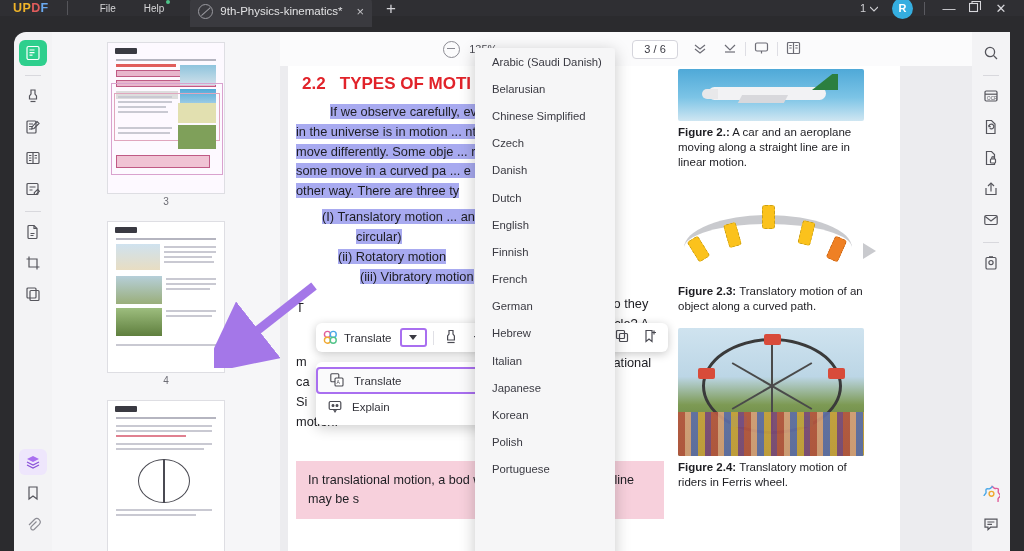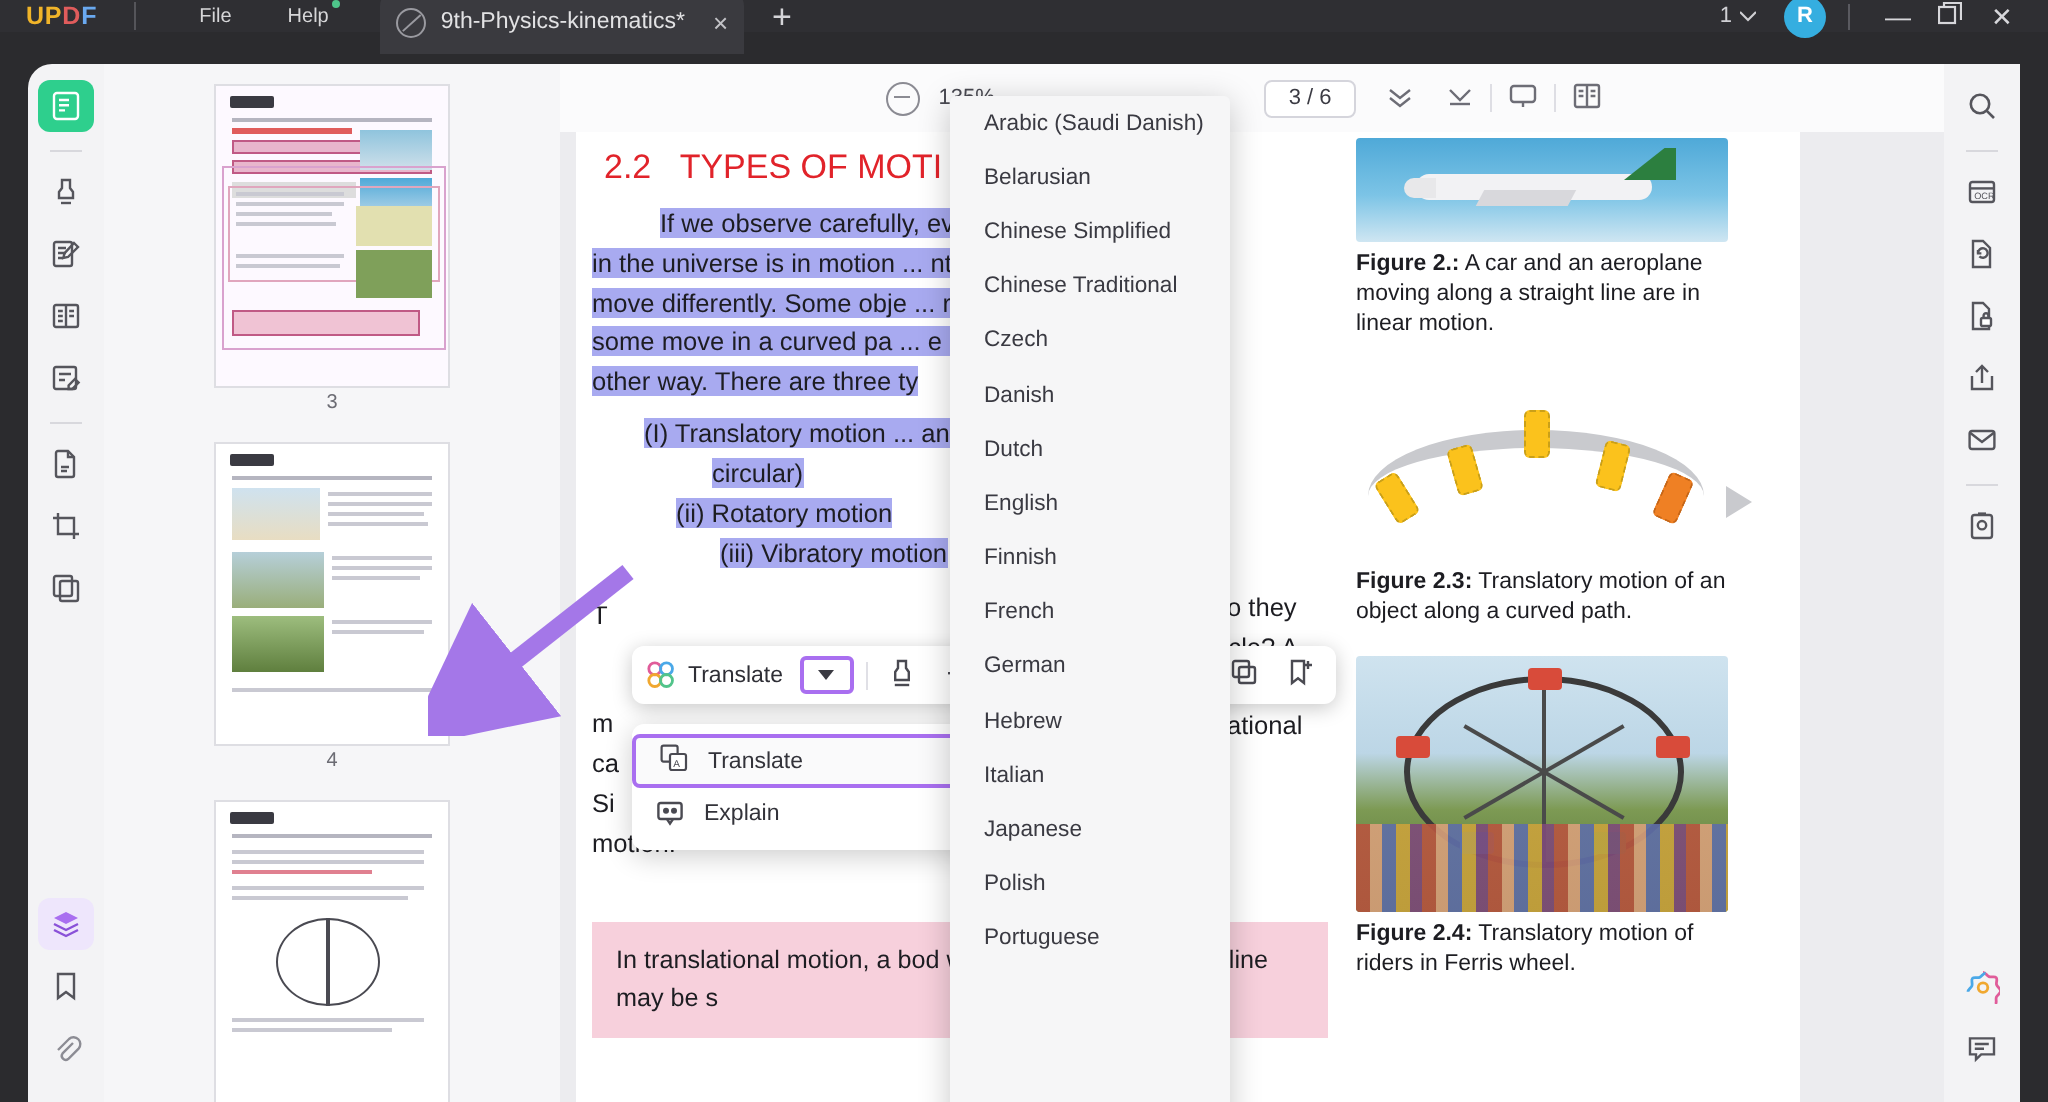--- a/index.html
+++ b/index.html
@@ -118,21 +118,21 @@
 
   
   .pagearea {
     position: absolute; left: 280px; top: 34px; right: 52px; bottom: 0;
     background: #ececef; overflow: hidden;
   }
   .page {
     position: absolute; left: 8px; top: 0px; width: 612px; height: 520px;
     background: #fff;
   }
-  .sec-head { position: absolute; left: 14px; top: 8px; font-size: 17px; font-weight: normal; color: #e1232a; }
+  .sec-head { position: absolute; left: 14px; top: 8px; font-size: 17px; font-weight: bold; color: #e1232a; }
   .sec-head span.t { color: #e1232a; }
   .body-col {
     position: absolute; left: 8px; top: 36px; width: 390px;
     font-size: 12.8px; color: #1d1d22; line-height: 1.55;
   }
   .hl { background: #a8aaf0; }
   .indent { display: inline-block; width: 34px; }
   .lst { margin-left: 26px; }
   .pinkbox {
     position: absolute; left: 8px; top: 395px; width: 368px; min-height: 52px;
@@ -696,23 +696,20 @@
         <div class="li">
           <span>Arabic (Saudi Danish)</span>
         </div>
         <div class="li">
           <span>Belarusian</span>
         </div>
         <div class="li">
           <span>Chinese Simplified</span>
         </div>
         <div class="li">
-          <span>Chinese Traditional</span>
-        </div>
-        <div class="li">
           <span>Czech</span>
         </div>
         <div class="li">
           <span>Danish</span>
         </div>
         <div class="li">
           <span>Dutch</span>
         </div>
         <div class="li">
           <span>English</span>
@@ -727,20 +724,23 @@
           <span>German</span>
         </div>
         <div class="li">
           <span>Hebrew</span>
         </div>
         <div class="li">
           <span>Italian</span>
         </div>
         <div class="li">
           <span>Japanese</span>
+        </div>
+        <div class="li">
+          <span>Korean</span>
         </div>
         <div class="li">
           <span>Polish</span>
         </div>
         <div class="li">
           <span>Portuguese</span>
         </div>
       </div>
 
   </div>

